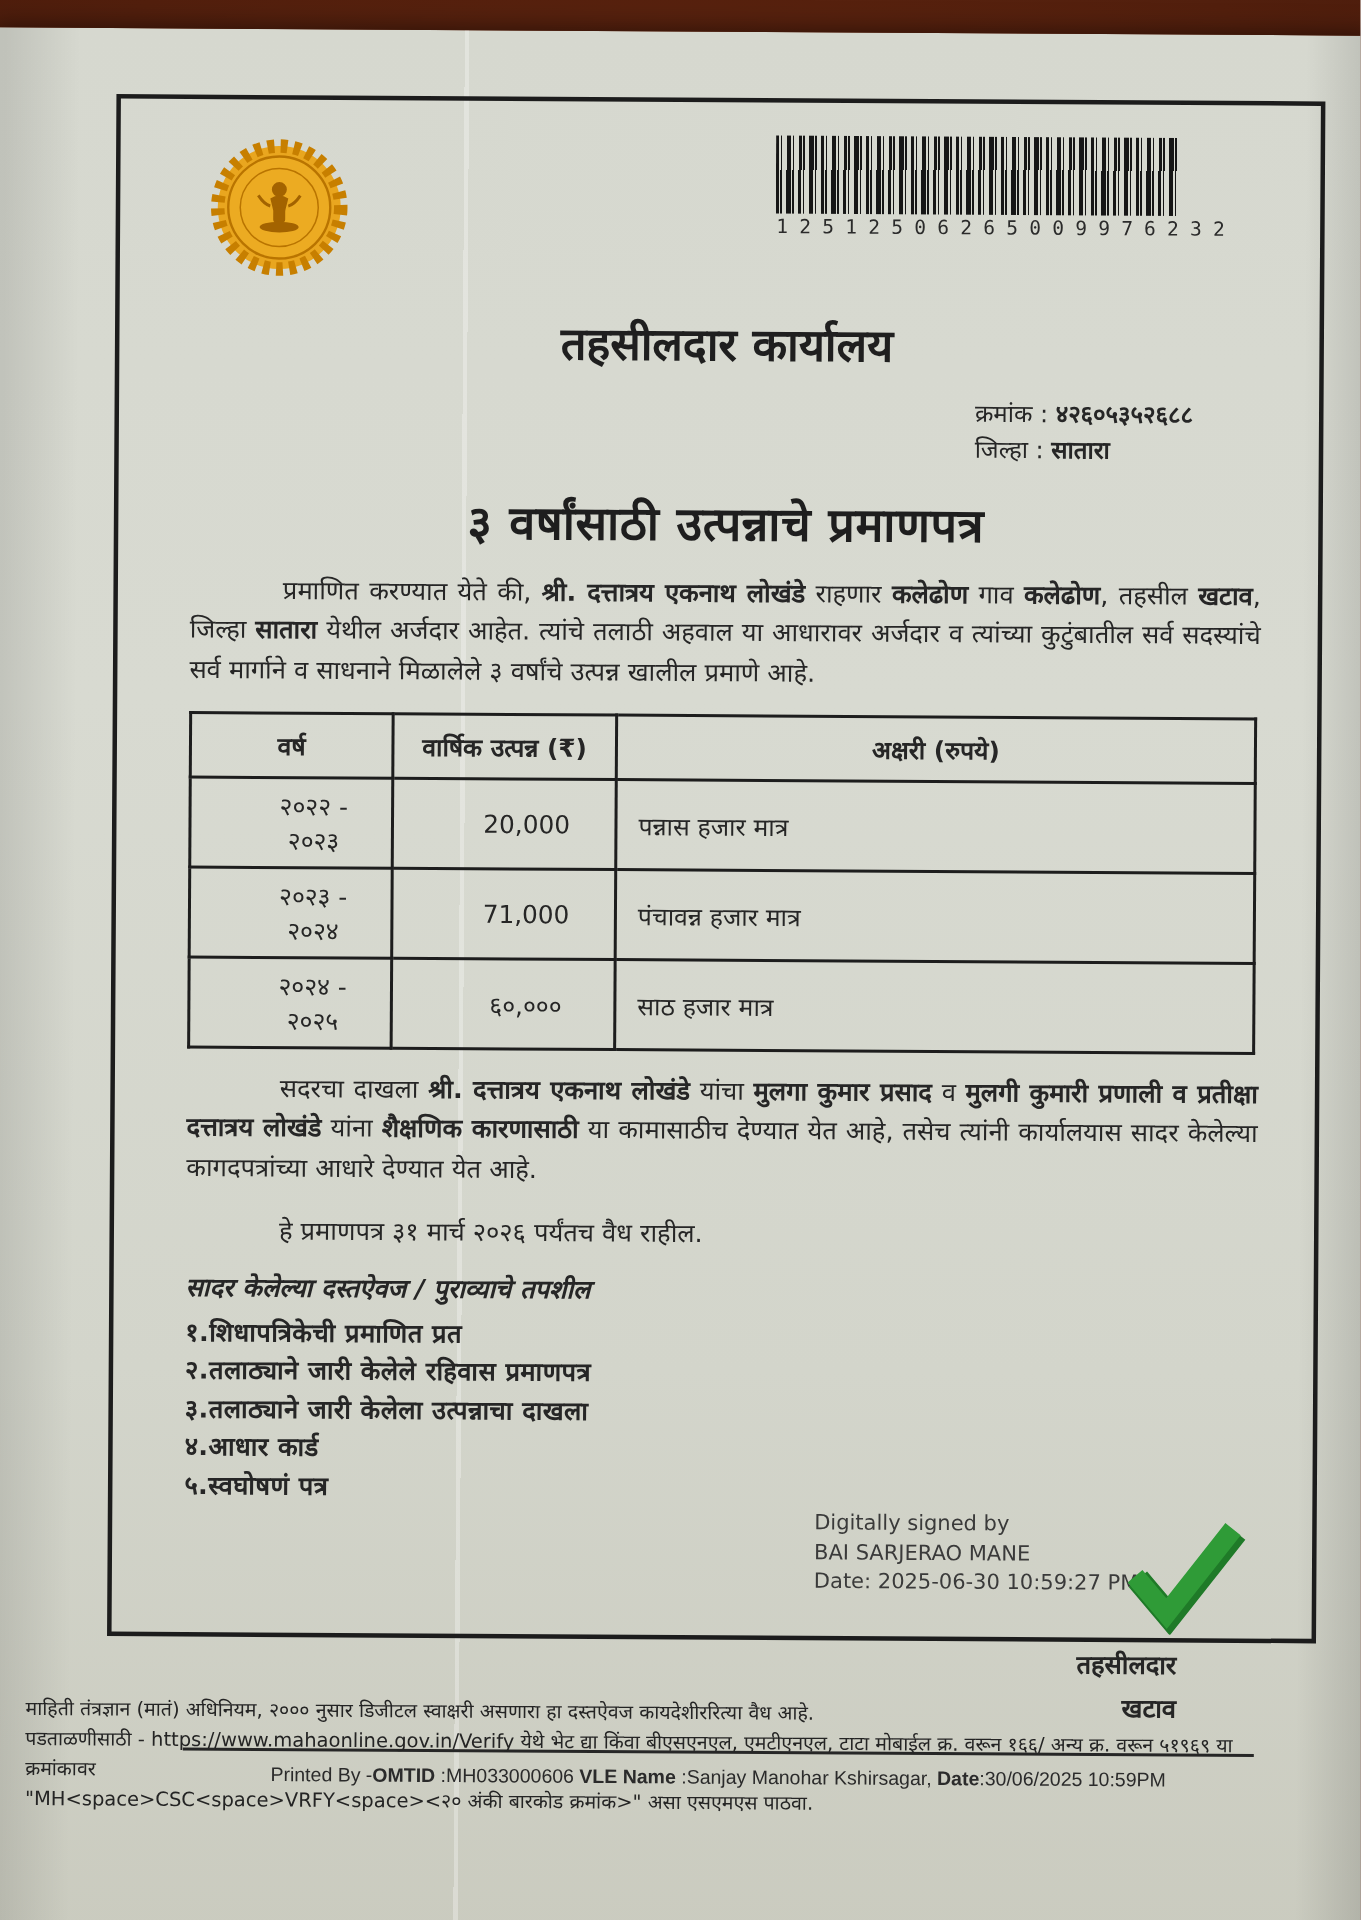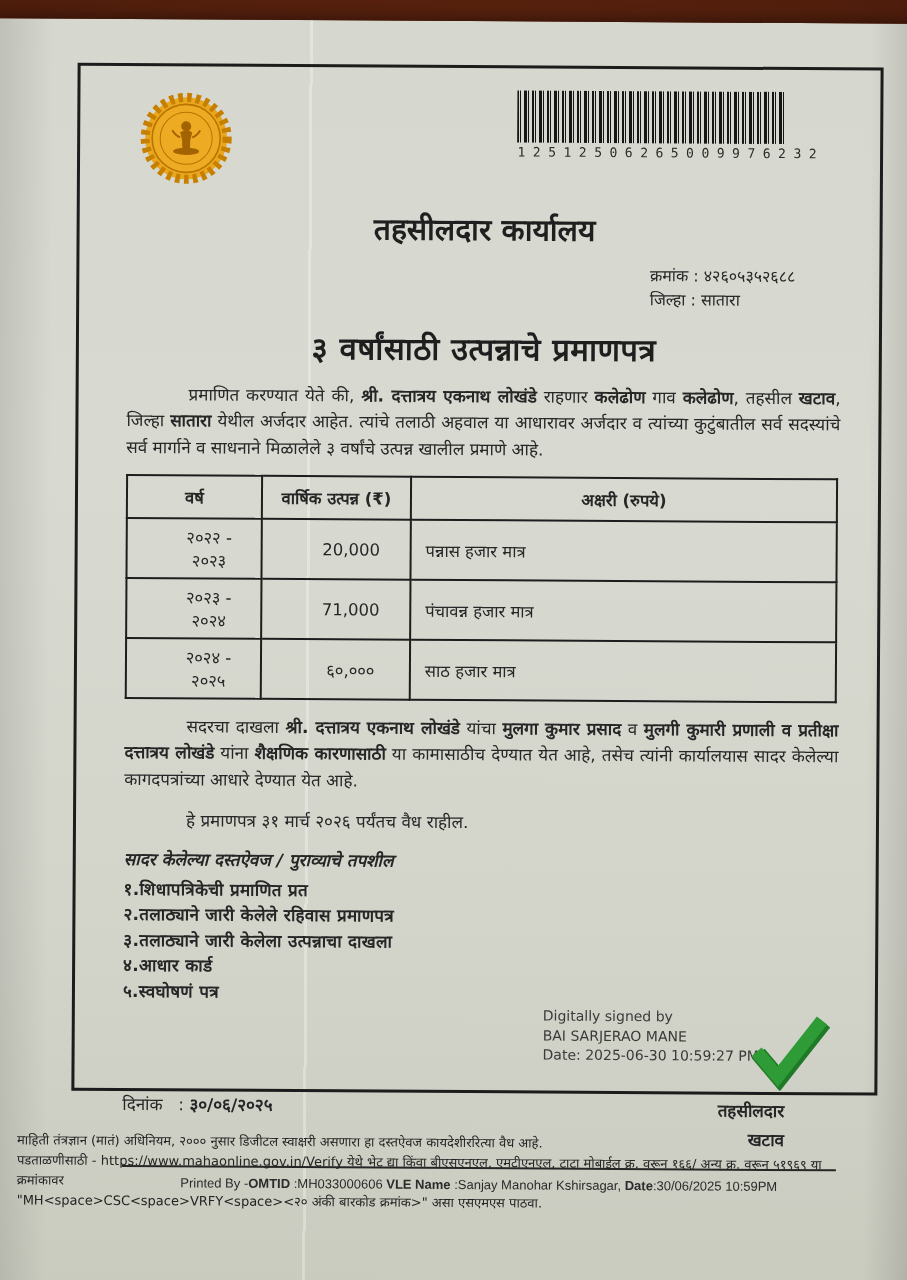--- a/index.html
+++ b/index.html
@@ -37,21 +37,21 @@
     background:repeating-linear-gradient(90deg,
       #161616 0 2px, transparent 2px 3px,
       #161616 3px 4px, transparent 4px 7px,
       #161616 7px 10px, transparent 10px 11px,
       #161616 11px 12px, transparent 12px 15px);
   }
   .barcode-digits{font-family:"DejaVu Sans Mono","Liberation Mono",monospace;font-size:13px;letter-spacing:7.5px;color:#2b2b2b;text-align:center;margin-top:2px;white-space:nowrap;}
 
   .office-title{text-align:center;font-size:30px;font-weight:bold;color:#1f1f1f;margin-top:2px;}
   .ref-block{align-self:flex-end;margin-right:46px;margin-top:14px;font-size:16px;line-height:1.5;}
-  .ref-block .val{font-weight:normal;}
+  .ref-block .val{font-weight:bold;}
 
   .main-title{text-align:center;font-size:31px;font-weight:bold;color:#1e1e1e;margin-top:16px;letter-spacing:0.5px;}
 
   .para{font-size:17px;line-height:1.55;text-align:justify;margin-top:14px;}
   .para .ind{display:inline-block;width:62px;}
   .b{font-weight:bold;}
 
   table.income{border-collapse:collapse;margin-top:14px;width:712px;}
   table.income th, table.income td{border:2px solid #1d1d1d;font-size:16.5px;padding:6px 10px;}
   table.income th{font-weight:bold;text-align:center;padding:9px 10px;}
@@ -176,21 +176,20 @@
         <span class="sig-check">
           <svg width="86" height="80" viewBox="0 0 86 80">
             <path d="M14 44 L36 68 L78 10" fill="none" stroke="#1f7a28" stroke-width="16"></path>
             <path d="M12 42 L34 66 L76 8" fill="none" stroke="#2f9b37" stroke-width="13"></path>
           </svg>
         </span>
       </div>
 
       <div class="bottom-row">
         <div class="place-date">
-          <div class="nw"><span class="lbl">दिनांक</span><span>:</span> <span class="val">३०/०६/२०२५</span></div>
         </div>
         <div class="designation">
           <div>तहसीलदार</div>
           <div>खटाव</div>
         </div>
       </div>
 
       <div class="printed-row"><span>Printed By -</span><span class="b">OMTID</span><span> :MH033000606 </span><span class="b">VLE Name</span><span> :Sanjay Manohar Kshirsagar, </span><span class="b">Date</span><span>:30/06/2025 10:59PM</span></div>
 
     </div>

